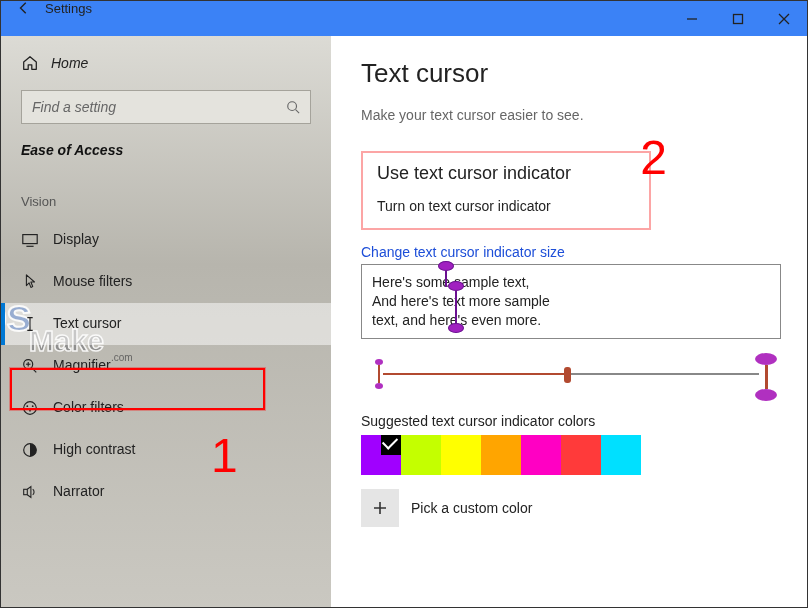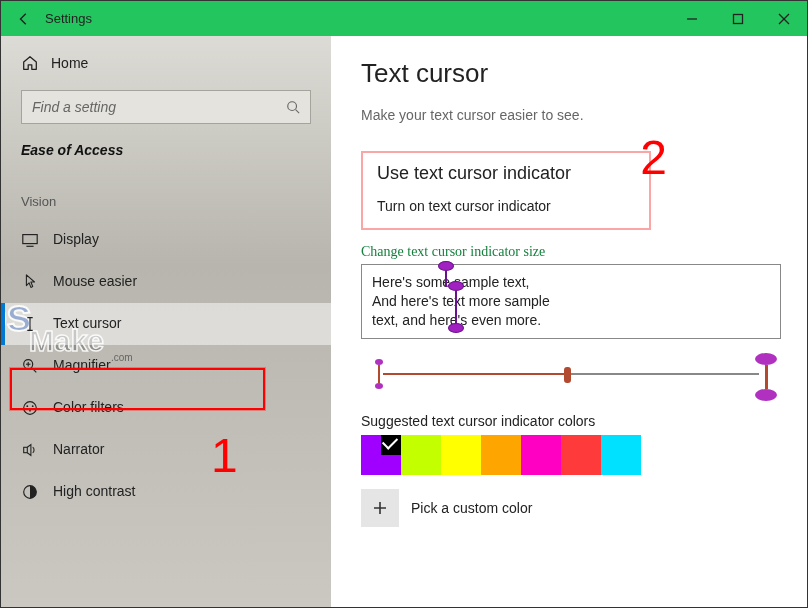--- a/index.html
+++ b/index.html
@@ -1,25 +1,25 @@
 <!DOCTYPE html>
 <html><head>
 <meta charset="utf-8">
 <style>
 * { box-sizing: border-box; margin: 0; padding: 0; }
 body { font-family: "Segoe UI", Arial, sans-serif; font-size: 14px; background: #fff; }
 .window { width: 808px; height: 608px; border: 1px solid #333; position: relative; overflow: hidden; display: flex; flex-direction: column; }
-.titlebar { height: 35px; display: flex; align-items: center; padding-left: 10px; background: #22c55e; }
+.titlebar { height: 35px; display: flex; align-items: flex-start; padding-left: 10px; background: #3b82f6; }
 .titlebar .back { width: 26px; display:flex; align-items:center; justify-content:center; cursor:pointer; }
 .titlebar .title { margin-left: 8px; font-size: 13px; color: #222; }
 .winctrls { margin-left:auto; display:flex; }
 .winctrls div { width:46px; height:35px; display:flex; align-items:center; justify-content:center; cursor:pointer; }
 .body { flex:1; display:flex; overflow:hidden; }
 .sidebar { width: 330px; background: linear-gradient(180deg,#dcdbd5,#b7b5ad 40%,#cac8c1); padding-top:10px; position:relative; }
-.home { display:flex; align-items:center; padding:8px 20px; cursor:pointer; }
+.home { display:flex; align-items:center; padding:8px 20px; cursor:pointer;font-style:italic; }
 .home svg { width:18px; height:18px; }
 .home span { margin-left:12px; font-size:14px; color:#222; }
 .search { margin:10px 20px 0 20px; height:34px; background:#e4e3dd; border:1px solid #a5a39b; display:flex; align-items:center; padding:0 10px; }
 .search input { flex:1; background:transparent; border:none; outline:none; font-size:14px; font-style:italic; color:#666; }
 .search input::placeholder { font-style: italic; color:#666; }
 .cat { padding:18px 20px 6px 20px; font-weight:700; font-size:14px; color:#111;font-style:italic; }
 .subhead { padding:30px 20px 10px 20px; font-size:13px; color:#555; }
 .navitem { display:flex; align-items:flex-start; padding:12px 20px; cursor:pointer; position:relative; }
 .navitem svg { width:18px; height:18px; }
 .navitem span { margin-left:14px; font-size:14px; color:#222; }
@@ -31,21 +31,21 @@
 .main { flex:1; padding:22px 30px; background:#fff; position:relative; overflow:hidden; }
 .h1 { font-size:26px; font-weight:400; color:#222; }
 .sub { font-size:14px; color:#666; margin-top:18px; }
 .section { border:2px solid #fca5a5; padding:10px 14px 14px 14px; margin-top:28px; width:290px; position:relative; }
 .section h2 { font-size:18px; font-weight:400; color:#222; }
 .lbl { font-size:14px; color:#222; margin-top:14px; }
 .toggle-row { display:flex; align-items:center; margin-top:6px; }
 .toggle { width:40px; height:20px; border-radius:10px; background:#c83030; position:relative; cursor:pointer; }
 .toggle::after { content:""; position:absolute; right:3px; top:3px; width:14px; height:14px; background:#fff; border-radius:50%; }
 .toggle-state { margin-left:10px; font-size:14px; color:#222; }
-.sizelbl { font-size:14px; color:#15803d; margin-top:14px;font-family:Liberation Serif, serif; }
+.sizelbl { font-size:14px; color:#1d4ed8; margin-top:14px; }
 .samplebox { border:1px solid #888; padding:8px 10px; margin-top:4px; width:420px; font-size:14px; line-height:1.35; color:#222; position:relative; }
 .sliderwrap { margin-top:18px; width:420px; position:relative; height:36px; }
 .track { position:absolute; top:16px; left:22px; right:22px; height:2px; background:#888; }
 .fill  { position:absolute; top:16px; left:22px; width:44%; height:2px; background:#b24a30; }
 .knob  { position:absolute; top:10px; left:calc(22px + 44% - 4px); width:7px; height:16px; background:#b24a30; border-radius:3px; cursor:pointer; }
 .minmark { position:absolute; left:14px; top:2px; }
 .maxmark { position:absolute; right:4px; top:-4px; }
 .ibeam { display:flex; flex-direction:column; align-items:center; }
 .ibeam .cap { border-radius:50%; background:#b030c0; }
 .ibeam .bar { background:#b24a30; }
@@ -130,21 +130,21 @@
         <svg viewBox="0 0 20 20">
             <rect x="2" y="4" width="16" height="10" stroke="#222" stroke-width="1.3" fill="none"></rect>
             <line x1="6" y1="17" x2="14" y2="17" stroke="#222" stroke-width="1.3"></line>
           </svg>
         <span>Display</span>
       </div>
       <div class="navitem">
         <svg viewBox="0 0 20 20">
             <path d="M6 2v12l3-3 2 5 2-1-2-5h4z" stroke="#222" stroke-width="1.2" fill="none" stroke-linejoin="round"></path>
           </svg>
-        <span>Mouse easier</span>
+        <span>Mouse filters</span>
       </div>
       <div class="navitem selected">
         <svg viewBox="0 0 20 20">
             <path d="M7 3h6M7 17h6M10 3v14" stroke="#222" stroke-width="1.3"></path>
           </svg>
         <span>Text cursor</span>
       </div>
       <div class="navitem">
         <svg viewBox="0 0 20 20">
             <circle cx="8" cy="8" r="5" stroke="#222" stroke-width="1.3" fill="none"></circle>
@@ -158,32 +158,32 @@
         <svg viewBox="0 0 20 20">
             <circle cx="10" cy="10" r="7" stroke="#222" stroke-width="1.3" fill="none"></circle>
             <circle cx="7" cy="8" r="1" fill="#222"></circle>
             <circle cx="13" cy="8" r="1" fill="#222"></circle>
             <circle cx="10" cy="13" r="1" fill="#222"></circle>
           </svg>
         <span>Color filters</span>
       </div>
       <div class="navitem">
         <svg viewBox="0 0 20 20">
+            <circle cx="10" cy="10" r="7" stroke="#222" stroke-width="1.3" fill="none"></circle>
+            <path d="M10 3a7 7 0 010 14z" fill="#222"></path>
+          </svg>
+        <span>High contrast</span>
+      </div>
+      <div class="navitem">
+        <svg viewBox="0 0 20 20">
             <rect x="3" y="7" width="4" height="6" stroke="#222" stroke-width="1.2" fill="none"></rect>
             <path d="M7 7l4-3v12l-4-3" stroke="#222" stroke-width="1.2" fill="none"></path>
             <path d="M13 7c2 1 2 5 0 6" stroke="#222" stroke-width="1.2" fill="none"></path>
           </svg>
         <span>Narrator</span>
-      </div>
-      <div class="navitem">
-        <svg viewBox="0 0 20 20">
-            <circle cx="10" cy="10" r="7" stroke="#222" stroke-width="1.3" fill="none"></circle>
-            <path d="M10 3a7 7 0 010 14z" fill="#222"></path>
-          </svg>
-        <span>High contrast</span>
       </div>
 
       <div class="redbox" style="left:9px; top:332px; width:255px; height:42px;"></div>
       <div class="reddigit" style="left:210px; top:392px;">1</div>
 
       <div class="scrolltrack"></div>
     </div>
 
     <div class="main">
       <div class="h1">Text cursor</div>

